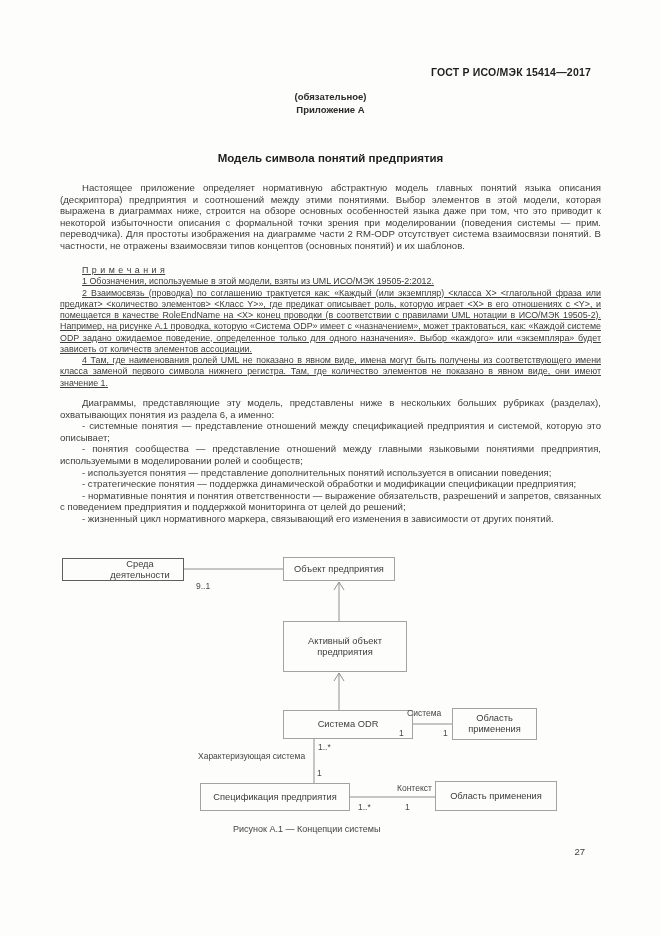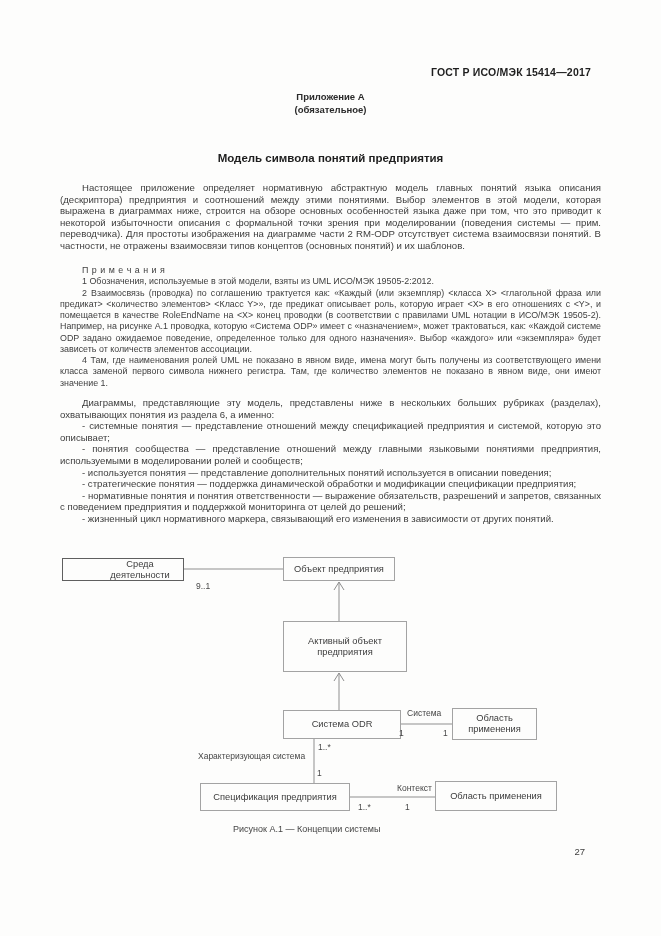--- a/index.html
+++ b/index.html
@@ -45,21 +45,21 @@
     color: #1e1e1e;
   }
   .text-block {
     position: absolute;
     left: 60px;
     width: 541px;
     text-align: justify;
   }
   .body-text { font-size: 9.6px; line-height: 11.6px; }
   .body-text p { text-indent: 22px; }
-  .notes { font-size: 8.9px; line-height: 11.25px; color: #3e3e3e; }
+  .notes { font-size: 8.9px; line-height: 11.25px; color: #3e3e3e; text-decoration: underline; }
   .notes .note-head { text-indent: 22px; letter-spacing: 0.5px; }
   .notes p { text-indent: 22px; text-align: justify; }
   .bullets p { text-indent: 22px; }
   .diagram {
     position: absolute;
     top: 548px;
     left: 0;
     width: 661px;
     height: 320px;
   }
@@ -101,22 +101,22 @@
   }
 </style>
 </head>
 <body>
 
 <div class="page">
 
   <div class="std-header">ГОСТ Р ИСО/МЭК 15414—2017</div>
 
   <div class="appendix">
+    <div>(обязательное)</div>
     <div>Приложение А</div>
-    <div>(обязательное)</div>
   </div>
 
   <div class="doc-title">Модель символа понятий предприятия</div>
 
   <div class="text-block body-text" style="top:182px;">
     <p>Настоящее приложение определяет нормативную абстрактную модель главных понятий языка описания (дескриптора) предприятия и соотношений между этими понятиями. Выбор элементов в этой модели, которая выражена в диаграммах ниже, строится на обзоре основных особенностей языка даже при том, что это приводит к некоторой избыточности описания с формальной точки зрения при моделировании (поведения системы — прим. переводчика). Для простоты изображения на диаграмме части 2 RM-ODP отсутствует система взаимосвязи понятий. В частности, не отражены взаимосвязи типов концептов (основных понятий) и их шаблонов.</p>
   </div>
 
   <div class="text-block notes" style="top:265px;">
     <div class="note-head">П р и м е ч а н и я</div>
@@ -149,21 +149,21 @@
       <line x1="395" y1="176" x2="452" y2="176" stroke="#8f8f8f" stroke-width="1"></line>
 
       <line x1="314" y1="191" x2="314" y2="235" stroke="#8f8f8f" stroke-width="1"></line>
 
       <line x1="350" y1="249" x2="435" y2="249" stroke="#8f8f8f" stroke-width="1"></line>
     </svg>
 
     <div class="dbox emph" style="left:62px; top:10px; width:122px; height:23px;">Среда деятельности</div>
     <div class="dbox" style="left:283px; top:9px; width:112px; height:24px;">Объект предприятия</div>
     <div class="dbox" style="left:283px; top:73px; width:124px; height:51px;">Активный объект предприятия</div>
-    <div class="dbox" style="left:283px; top:162px; width:118px; height:29px;">Система ODR</div>
+    <div class="dbox" style="left:283px; top:162px; width:130px; height:29px;">Система ODR</div>
     <div class="dbox" style="left:452px; top:160px; width:85px; height:32px;">Область применения</div>
     <div class="dbox" style="left:200px; top:235px; width:150px; height:28px;">Спецификация предприятия</div>
     <div class="dbox" style="left:435px; top:233px; width:122px; height:30px;">Область применения</div>
 
     <div class="dlabel" style="left:196px; top:33px;">9..1</div>
     <div class="dlabel" style="left:407px; top:160px;">Система</div>
     <div class="dlabel" style="left:399px; top:180px;">1</div>
     <div class="dlabel" style="left:443px; top:180px;">1</div>
     <div class="dlabel" style="left:318px; top:194px;">1..*</div>
     <div class="dlabel" style="left:198px; top:203px;">Характеризующая система</div>

